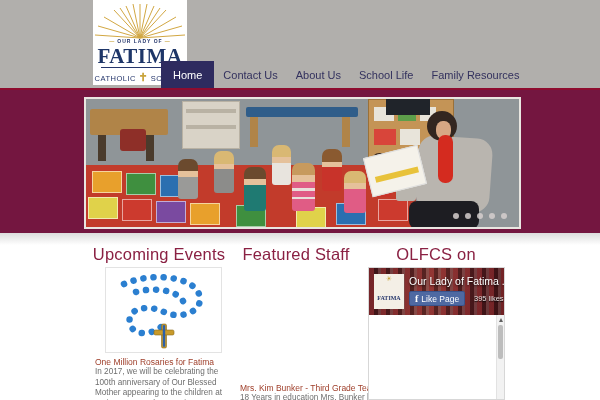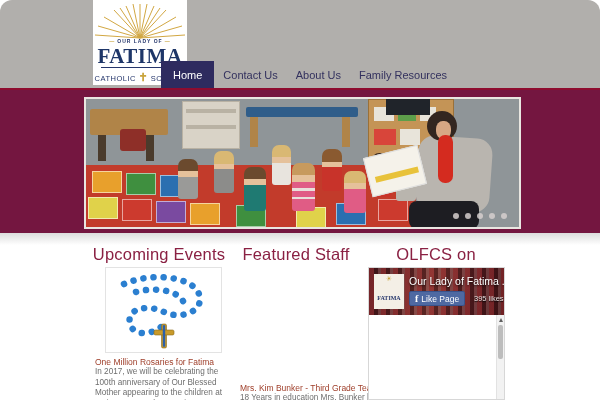--- a/index.html
+++ b/index.html
@@ -1,18 +1,18 @@
 <!DOCTYPE html>
 <html><head>
 <meta charset="utf-8">
 <style>
   * { margin:0; padding:0; box-sizing:border-box; }
   html,body { width:600px; height:400px; overflow:hidden; background:#fff;
               font-family:"Liberation Sans", sans-serif; }
-  .stage { position:relative; width:600px; height:400px; overflow:hidden;border-radius:12px; }
+  .stage { position:relative; width:600px; height:400px; overflow:hidden; }
 
   
   .header { position:absolute; top:0; left:0; width:600px; height:88px; background:#b1afac; }
   .logo-box { position:absolute; left:93px; top:0; width:94px; height:85px; background:#fff;
               text-align:center; z-index:2; }
   .rays { position:absolute; left:0; top:2px; width:94px; height:40px; }
   .logo-tagline { position:absolute; top:38px; width:100%; font-size:5px; letter-spacing:1px;
                   color:#24356b; font-weight:bold; }
   .logo-tagline:before,.logo-tagline:after{content:"—"; color:#c9a43c; font-size:5px; margin:0 2px;}
   .logo-name { position:absolute; top:44px; width:100%; font-family:"Liberation Serif", serif;
@@ -140,20 +140,21 @@
       <div class="logo-sub">
         <span>CATHOLIC</span>
         <span class="logo-cross">✝</span>
         <span>SCHOOL</span>
       </div>
     </div>
     <nav class="nav">
       <a href="#" class="active">Home</a>
       <a href="#">Contact Us</a>
       <a href="#">About Us</a>
+      <a href="#">School Life</a>
       <a href="#">Family Resources</a>
     </nav>
   </div>
 
   <div class="hero">
     <div class="hero-photo">
       <div class="scene">
 
         <div class="furn" style="left:4px;top:10px;width:78px;height:26px;background:#b08448;border-radius:2px;"></div>
         <div class="furn" style="left:12px;top:36px;width:8px;height:26px;background:#4a3b2c;"></div>

